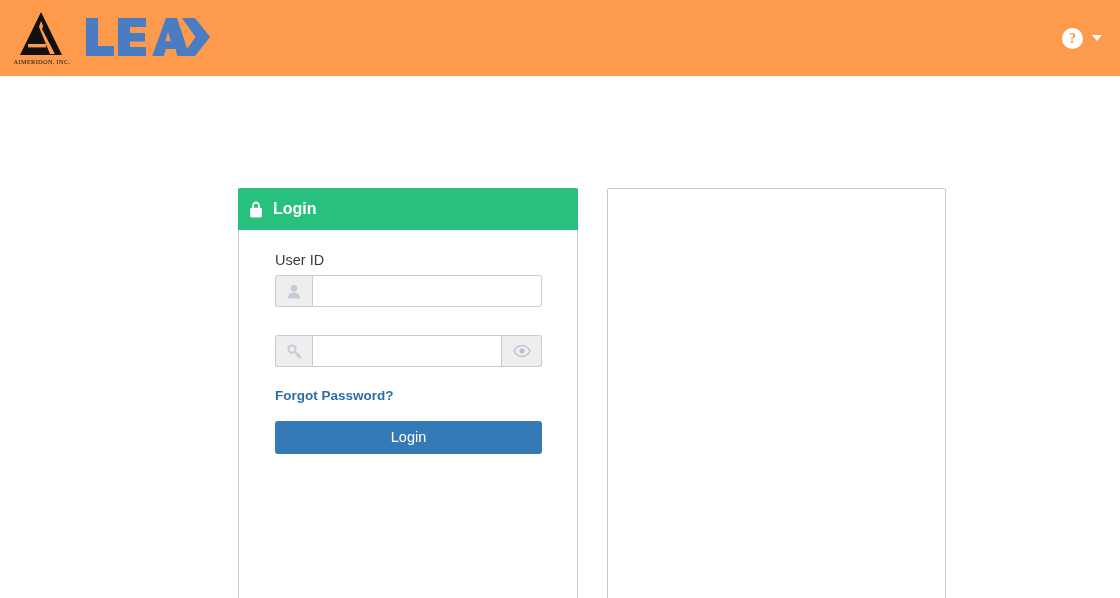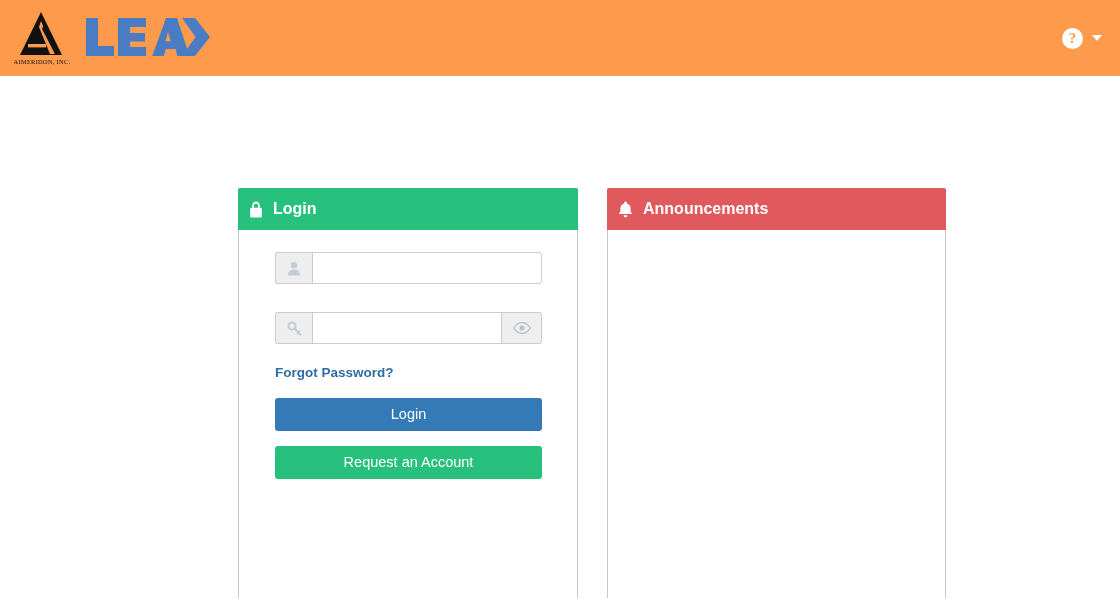--- a/index.html
+++ b/index.html
@@ -255,20 +255,21 @@
         <svg class="icon-svg" width="14" height="17" viewBox="0 0 14 17" xmlns="http://www.w3.org/2000/svg">
           <path d="M3.2,7 V4.6 C3.2,2.3 4.9,0.6 7,0.6 C9.1,0.6 10.8,2.3 10.8,4.6 V7 H9 V4.6 C9,3.3 8.1,2.4 7,2.4 C5.9,2.4 5,3.3 5,4.6 V7 Z" fill="#ffffff"></path>
           <rect x="1.1" y="6.8" width="11.8" height="9.6" rx="1.4" fill="#ffffff"></rect>
         </svg>
       </span>
       <span>Login</span>
     </div>
 
     <div class="panel-body">
 
+      <label class="field-label">User ID</label>
       <div class="input-group">
         <span class="addon addon-left">
           <svg class="icon-svg" width="14" height="15" viewBox="0 0 14 15" xmlns="http://www.w3.org/2000/svg">
             <circle cx="7" cy="4.3" r="3.3" fill="#c3cbd9"></circle>
             <path d="M0.9,14.6 C0.9,10.6 3.6,8.4 7,8.4 C10.4,8.4 13.1,10.6 13.1,14.6 Z" fill="#c3cbd9"></path>
           </svg>
         </span>
         <input class="text-input" type="text" value="" style="">
       </div>
 
@@ -288,34 +289,24 @@
           </svg>
         </span>
       </div>
 
       <div class="forgot-row">
         <a class="forgot-link" href="#">Forgot Password?</a>
       </div>
 
       <button class="btn btn-login">Login</button>
 
-      <button class="btn btn-request">Request an Account</button>
 
     </div>
   </div>
 
   <div class="panel panel-announce">
 
-    <div class="panel-head head-red">
-      <span>
-        <svg class="icon-svg" width="15" height="17" viewBox="0 0 15 17" xmlns="http://www.w3.org/2000/svg">
-          <path d="M7.5,0.5 C8.2,0.5 8.8,1.1 8.8,1.8 V2.4 C11.1,3 12.6,5 12.6,7.4 V10.6 L14.2,13.1 H0.8 L2.4,10.6 V7.4 C2.4,5 3.9,3 6.2,2.4 V1.8 C6.2,1.1 6.8,0.5 7.5,0.5 Z" fill="#ffffff"></path>
-          <path d="M5.6,14.2 H9.4 C9.4,15.4 8.6,16.3 7.5,16.3 C6.4,16.3 5.6,15.4 5.6,14.2 Z" fill="#ffffff"></path>
-        </svg>
-      </span>
-      <span>Announcements</span>
-    </div>
 
     <div class="panel-body panel-body-empty"></div>
 
   </div>
 
 </div>
 
 </body></html>

